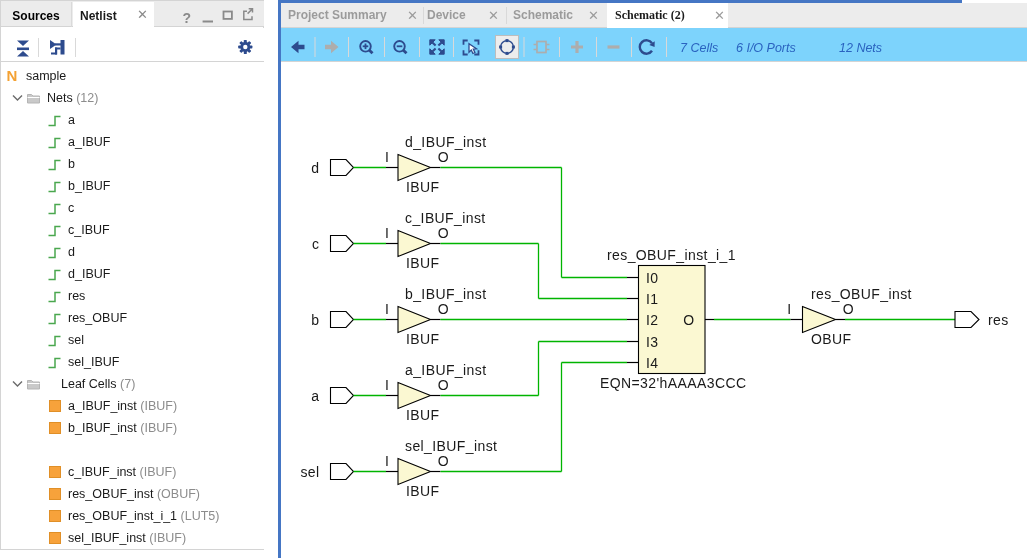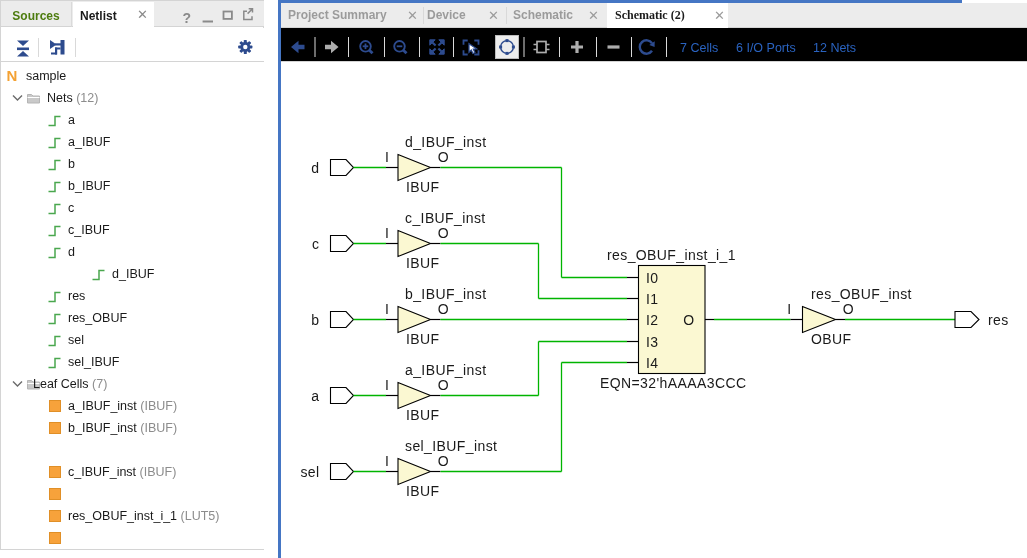--- a/index.html
+++ b/index.html
@@ -4,21 +4,21 @@
 <style>
 * { margin:0; padding:0; box-sizing:border-box; }
 html,body { width:1027px; height:558px; background:#fff; overflow:hidden; }
 body { font-family:"Liberation Sans", sans-serif; position:relative; }
 .abs { position:absolute; }
 #lpanel { position:absolute; left:0; top:0; width:263px; height:550px;
   border-left:1px solid #d4d4d4; }
 #ltabbar { position:absolute; left:0; top:0; width:263px; height:27px;
   background:#ececec; border-top:1px solid #d4d4d4; border-bottom:1px solid #d4d4d4; }
 #ltab-sources { position:absolute; left:0; top:1px; width:71px; height:25px;
-  line-height:28px; text-align:center; color:#4d7c0f; font-weight:bold; font-size:12px;
+  line-height:28px; text-align:center; color:#000000; font-weight:bold; font-size:12px;
   border-right:1px solid #dadada; }
 #ltab-netlist { position:absolute; left:72px; top:1px; width:81px; height:26px;
   background:#fff; line-height:28px; font-weight:bold; font-size:12px; color:#1a1a1a;
   padding-left:7px; }
 #ltab-netlist .x { position:absolute; left:64px; top:-1px; color:#8a8a8a; font-weight:normal; font-size:13px; }
 #ltoolbar { position:absolute; left:0; top:28px; width:263px; height:34px;
   background:#fff; border-bottom:1px solid #d4d4d4; }
 .vsep { position:absolute; width:1px; background:#d9d9d9; }
 #ltree { position:absolute; left:0; top:62px; width:263px; height:488px;
   background:#fff; border-bottom:1px solid #d4d4d4; font-size:12.5px; color:#1a1a1a; }
@@ -26,21 +26,21 @@
 .trow .gy { color:#8c8c8c; }
 .ticon { position:absolute; }
 #rpanel { position:absolute; left:278px; top:0; width:684px; height:558px;
   border-left:3px solid #4576c4; border-top:3px solid #4576c4; }
 #rtabbar { position:absolute; left:0; top:0; width:746px; height:25px; background:#ececec; border-bottom:1px solid #d4d4d4;}
 .rtab { position:absolute; top:0; height:25px; line-height:25px; font-weight:bold; font-size:12px;
   color:#9b9b9b; }
 .rtab .x { color:#9b9b9b; font-weight:normal; font-size:13px; }
 #rtab-active { background:#fff; color:#1a1a1a; height:26px; }
 #rtoolbar { position:absolute; left:0; top:25px; width:746px; height:34px;
-  background:#000000; border-bottom:1px solid #d4d4d4; }
+  background:#7dd3fc; border-bottom:1px solid #d4d4d4;font-style:italic; }
 .tstat { position:absolute; top:0; height:40px; line-height:40px; font-size:12.5px; color:#2a63c0; }
 #rcanvas { position:absolute; left:0; top:59px; width:746px; height:496px; background:#fff; }
 #rcanvas svg text { letter-spacing:0.4px; }
 </style>
 </head>
 <body>
 <div id="lpanel">
   <div style="position:absolute;left:262px;top:0;width:1px;height:550px;background:#d4d4d4;"></div>
   <div id="ltabbar">
     <div id="ltab-sources">Sources</div>
@@ -137,21 +137,21 @@
           <path d="M0.5 11.5 H7 V2.5 H12.5" fill="none" stroke="#4aa74e" stroke-width="1.5"></path>
         </svg>
 <span style="position:absolute;left:67px;">c_IBUF</span>
       </div>
 <div class="trow" style="top:179px;">
 <svg class="ticon" style="left:47px;top:5px" width="13" height="13" viewBox="0 0 13 13">
           <path d="M0.5 11.5 H7 V2.5 H12.5" fill="none" stroke="#4aa74e" stroke-width="1.5"></path>
         </svg>
 <span style="position:absolute;left:67px;">d</span>
       </div>
-<div class="trow" style="top:201px;margin-left:44px;">
+<div class="trow" style="top:201px;">
 <svg class="ticon" style="left:47px;top:5px" width="13" height="13" viewBox="0 0 13 13">
           <path d="M0.5 11.5 H7 V2.5 H12.5" fill="none" stroke="#4aa74e" stroke-width="1.5"></path>
         </svg>
 <span style="position:absolute;left:67px;">d_IBUF</span>
       </div>
 <div class="trow" style="top:223px;">
 <svg class="ticon" style="left:47px;top:5px" width="13" height="13" viewBox="0 0 13 13">
           <path d="M0.5 11.5 H7 V2.5 H12.5" fill="none" stroke="#4aa74e" stroke-width="1.5"></path>
         </svg>
 <span style="position:absolute;left:67px;">res</span>
@@ -175,46 +175,48 @@
 <span style="position:absolute;left:67px;">sel_IBUF</span>
       </div>
 <div class="trow" style="top:311px;">
 <svg class="ticon" style="left:10px;top:5px" width="13" height="12" viewBox="0 0 13 12">
           <path d="M2 3.5 L6.5 8 L11 3.5" fill="none" stroke="#6b6b6b" stroke-width="1.4"></path>
         </svg>
 <svg class="ticon" style="left:26px;top:5px" width="13" height="12" viewBox="0 0 13 12">
           <path d="M0.5 2.5 h4 l1.5 1.5 h6.5 v7 h-12 Z" fill="#c9c9c9" stroke="#b5b5b5"></path>
           <path d="M0.5 5.5 h12" stroke="#fff" stroke-width="1" fill="none"></path>
         </svg>
-<span style="position:absolute;left:32px;">Leaf Cells <span class="gy">(7)</span></span>
+<span style="position:absolute;left:60px;">Leaf Cells <span class="gy">(7)</span></span>
       </div>
 <div class="trow" style="top:333px;">
 <span style="position:absolute;left:48px;top:5px;width:12px;height:12px;background:#f7a23b;border:1px solid #e08f27;"></span>
 <span style="position:absolute;left:67px;">a_IBUF_inst <span class="gy">(IBUF)</span></span>
       </div>
 <div class="trow" style="top:355px;">
 <span style="position:absolute;left:48px;top:5px;width:12px;height:12px;background:#f7a23b;border:1px solid #e08f27;"></span>
 <span style="position:absolute;left:67px;">b_IBUF_inst <span class="gy">(IBUF)</span></span>
       </div>
 <div class="trow" style="top:399px;">
 <span style="position:absolute;left:48px;top:5px;width:12px;height:12px;background:#f7a23b;border:1px solid #e08f27;"></span>
 <span style="position:absolute;left:67px;">c_IBUF_inst <span class="gy">(IBUF)</span></span>
       </div>
 <div class="trow" style="top:399px;">
 <span style="position:absolute;left:48px;top:5px;width:12px;height:12px;background:#f7a23b;border:1px solid #e08f27;"></span>
       </div>
 <div class="trow" style="top:421px;">
 <span style="position:absolute;left:48px;top:5px;width:12px;height:12px;background:#f7a23b;border:1px solid #e08f27;"></span>
+<span style="position:absolute;left:67px;">res_OBUF_inst <span class="gy">(OBUF)</span></span>
       </div>
 <div class="trow" style="top:443px;">
 <span style="position:absolute;left:48px;top:5px;width:12px;height:12px;background:#f7a23b;border:1px solid #e08f27;"></span>
 <span style="position:absolute;left:67px;">res_OBUF_inst_i_1 <span class="gy">(LUT5)</span></span>
       </div>
 <div class="trow" style="top:465px;">
 <span style="position:absolute;left:48px;top:5px;width:12px;height:12px;background:#f7a23b;border:1px solid #e08f27;"></span>
+<span style="position:absolute;left:67px;">sel_IBUF_inst <span class="gy">(IBUF)</span></span>
       </div>
   </div>
 </div>
 <div id="rpanel">
   <div id="rtabbar">
     <div class="rtab" style="left:0;width:142px;padding-left:7px;">Project Summary<span class="x" style="position:absolute;left:126px;">✕</span></div>
     <div class="vsep" style="left:142px;top:4px;height:17px;"></div>
     <div class="rtab" style="left:143px;width:82px;padding-left:3px;">Device<span class="x" style="position:absolute;left:64px;">✕</span></div>
     <div class="vsep" style="left:225px;top:4px;height:17px;"></div>
     <div class="rtab" style="left:226px;width:100px;padding-left:6px;">Schematic<span class="x" style="position:absolute;left:81px;">✕</span></div>
@@ -274,21 +276,21 @@
 <path d="M571 45.4 h4.4 v-4.4 h3.2 v4.4 h4.4 v3.2 h-4.4 v4.4 h-3.2 v-4.4 h-4.4 Z" fill="#adadad"></path>
 <rect x="596" y="37" width="1" height="20" fill="#d9d9d9"></rect>
 <rect x="607.5" y="45.4" width="12" height="3.2" fill="#adadad"></rect>
 <rect x="631" y="37" width="1" height="20" fill="#d9d9d9"></rect>
 <path d="M652.0 43.2 A6.7 6.7 0 1 0 652.0 50.8" fill="none" stroke="#2d4b8e" stroke-width="2.4"></path>
 <path d="M654.6 46.9 L649.3 45.0 L654.7 41.3 Z" fill="#2d4b8e"></path>
 <rect x="666" y="37" width="1" height="20" fill="#d9d9d9"></rect>
     </svg>
     <div class="tstat" style="left:399px;">7 Cells</div>
     <div class="tstat" style="left:455px;">6 I/O Ports</div>
-    <div class="tstat" style="left:532px;">12 Nets</div>
+    <div class="tstat" style="left:558px;">12 Nets</div>
   </div>
   <div id="rcanvas">
     <svg width="746" height="496" viewBox="281 62 746 496">
 <text x="319.5" y="172.5" font-size="14" fill="#1a1a1a" text-anchor="end">d</text>
 <path d="M330.5 159.5 H346 L353.5 167.5 L346 175.5 H330.5 Z" fill="#fff" stroke="#000" stroke-width="1.1"></path>
 <path d="M353.5 167.5 L386 167.5" stroke="#00b400" stroke-width="1.3" fill="none"></path>
 <path d="M386 167.5 L398 167.5" stroke="#000" stroke-width="1.2" fill="none"></path>
 <path d="M398 154.5 L430.5 167.5 L398 180.5 Z" fill="#fbf8d2" stroke="#000" stroke-width="1.1"></path>
 <path d="M430.5 167.5 L440.5 167.5" stroke="#000" stroke-width="1.2" fill="none"></path>
 <text x="385" y="161.5" font-size="14" fill="#1a1a1a" text-anchor="start">I</text>

